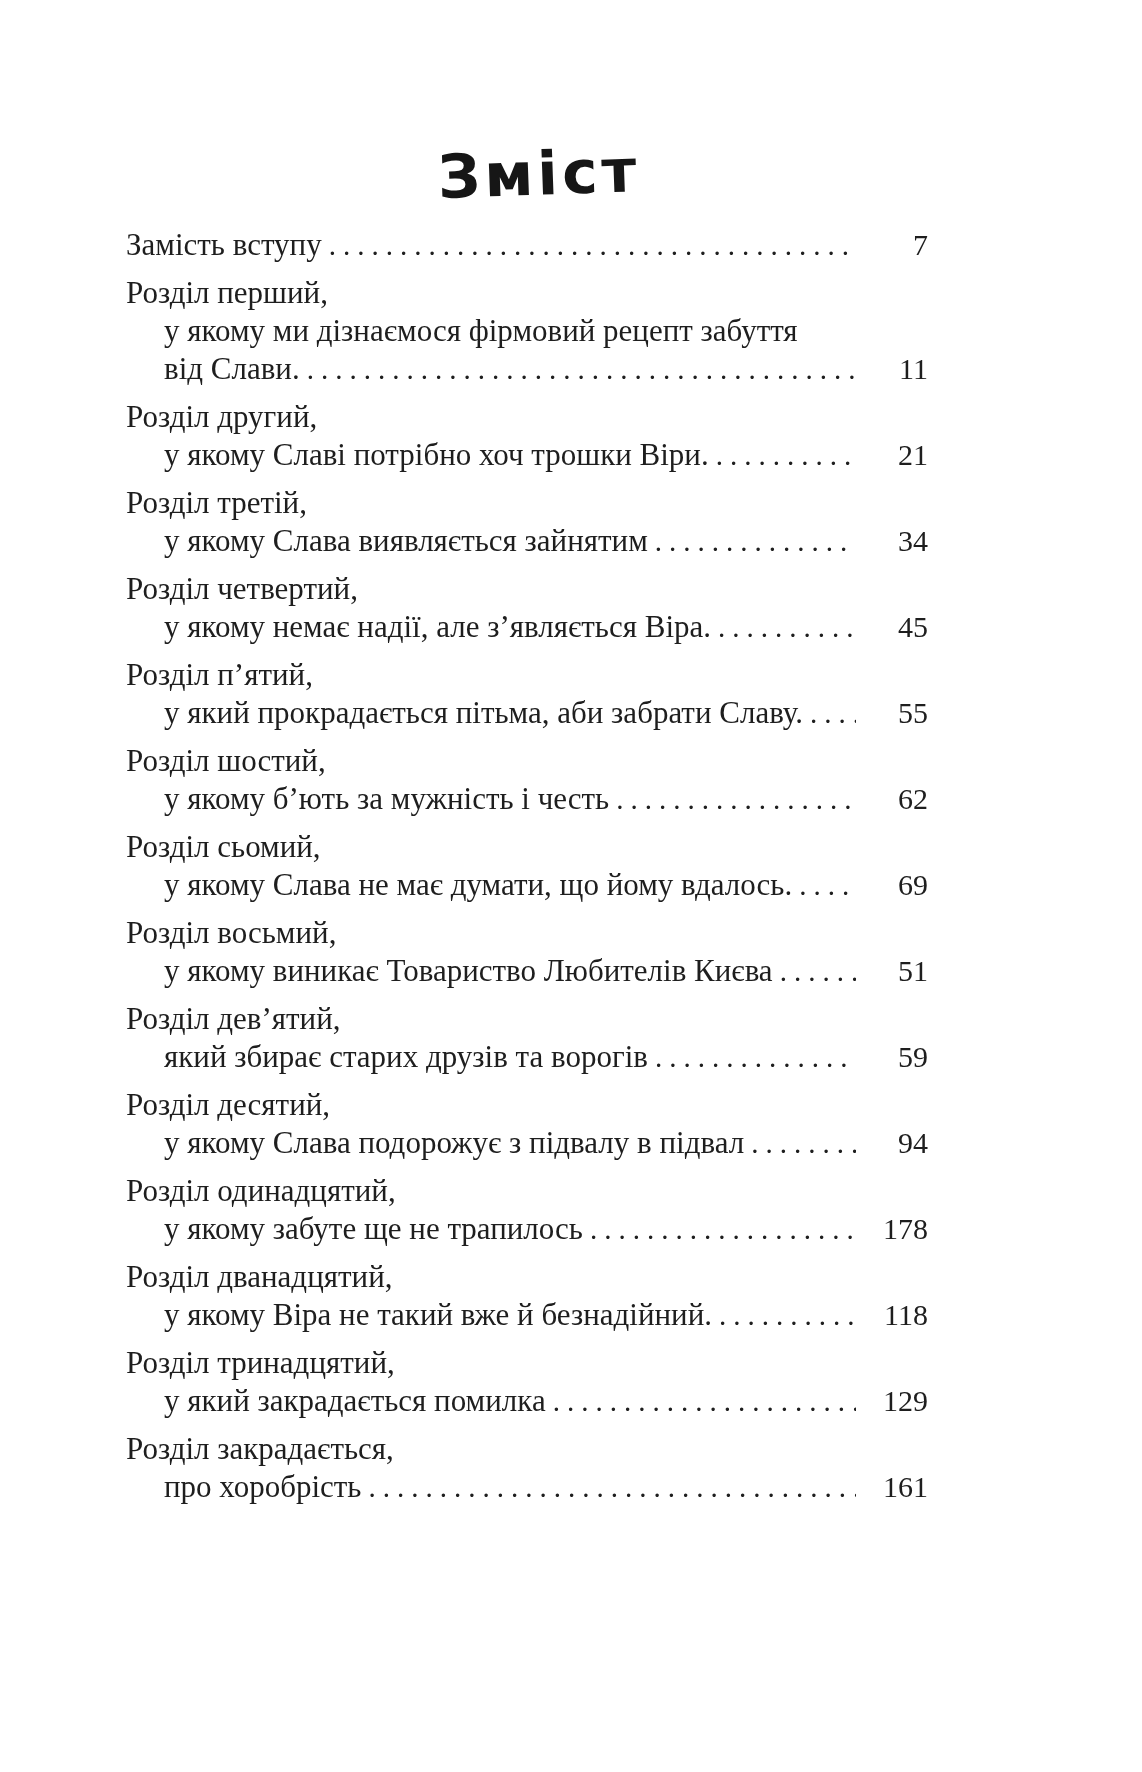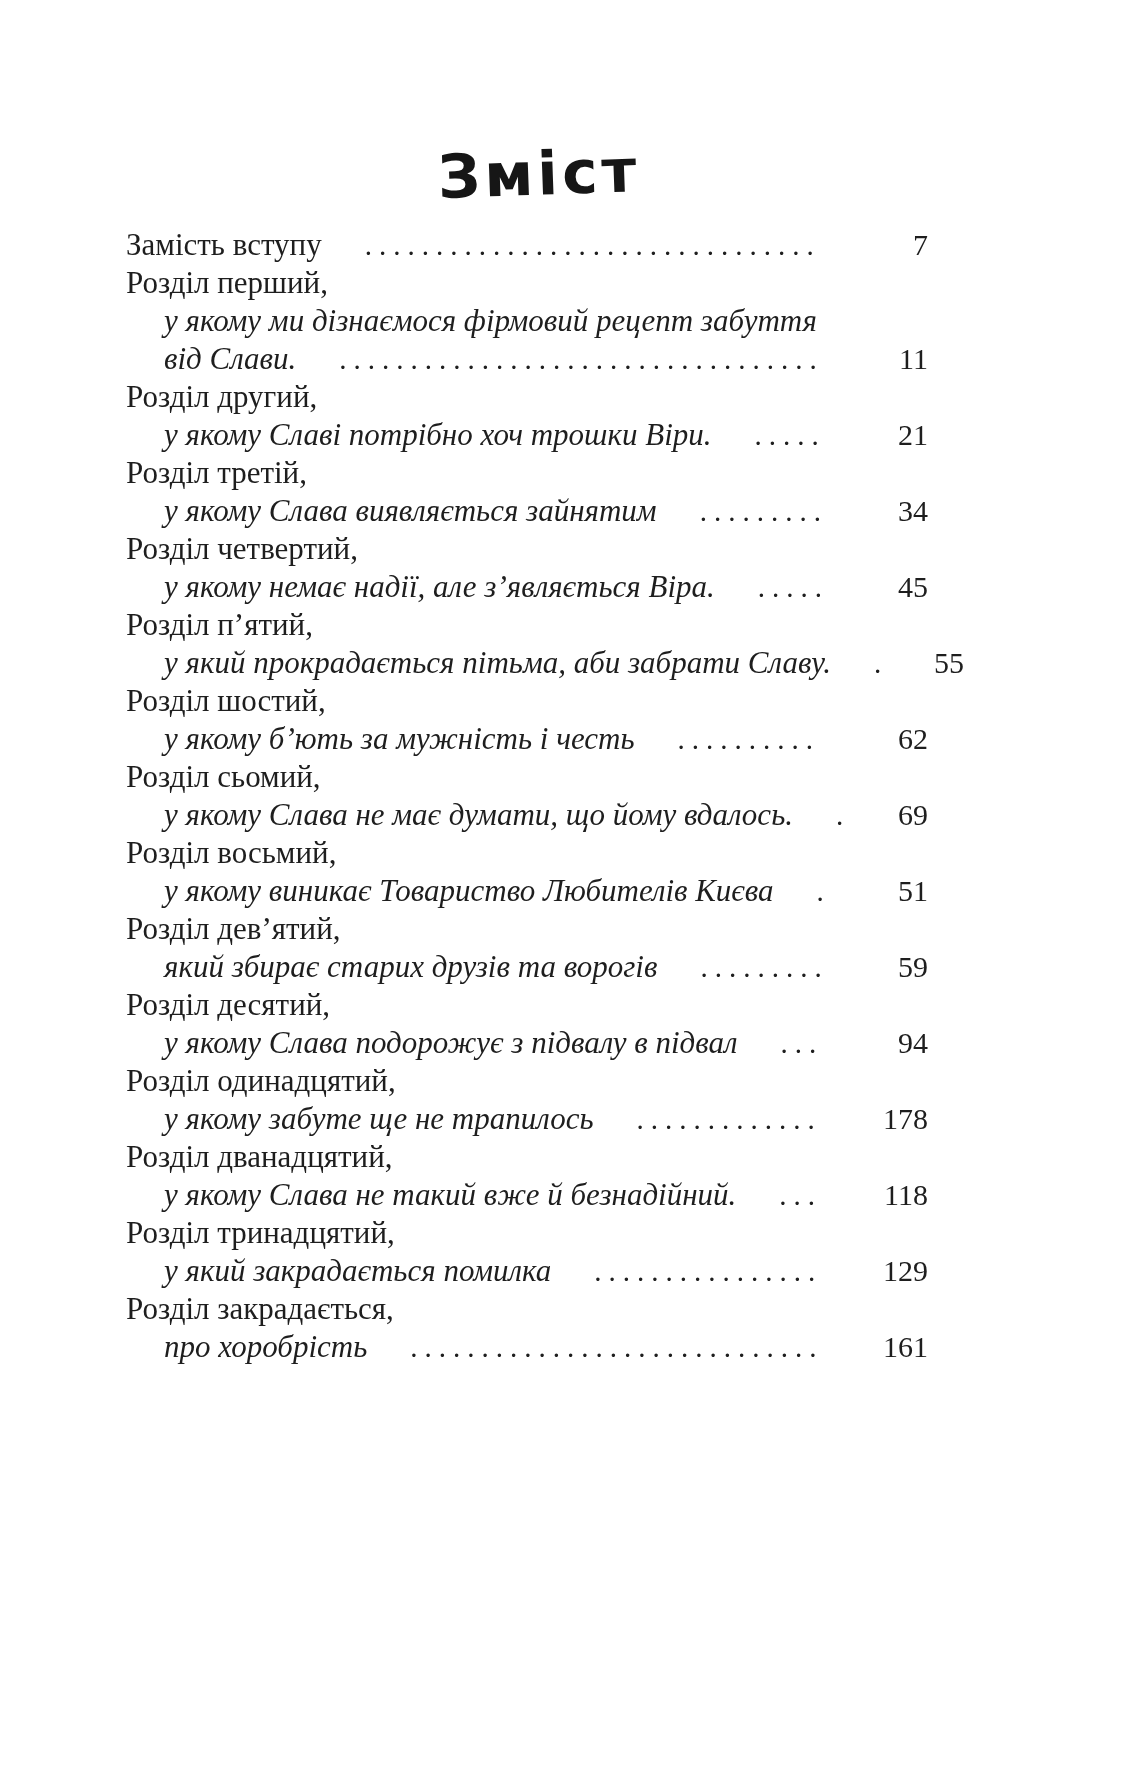--- a/index.html
+++ b/index.html
@@ -20,33 +20,32 @@
     font-family: "DejaVu Sans", sans-serif;
     font-weight: bold;
     font-size: 60px;
     line-height: 72px;
     letter-spacing: 4px;
     color: #161616;
     text-align: center;
     transform: rotate(-2deg) translateX(12px);
     margin-bottom: 16px;
   }
-  .entry { }
+  .entry { margin-top: 10px; }
   .entry:first-of-type { margin-top: 0; }
   .line {
     display: flex;
     align-items: flex-end;
     line-height: 38px;
     font-size: 31px;
     white-space: nowrap;
-    gap: 36px;
   }
   .sub-line { padding-left: 38px; }
   .heading { white-space: nowrap; }
-  .sub { font-style: italic; white-space: nowrap; }
+  .sub { white-space: nowrap; }
   .leader {
     flex: 1;
     min-width: 10px;
     overflow: hidden;
     white-space: nowrap;
     margin: 0 14px 0 7px;
   }
   .leader::after {
     content: "........................................................................................";
     letter-spacing: 7px;
@@ -183,21 +182,21 @@
           <span class="sub">у якому забуте ще не трапилось</span>
           <span class="leader"></span>
           <span class="pagenum">178</span>
         </div>
       </div>
       <div class="entry">
         <div class="line heading-line">
           <span class="heading">Розділ дванадцятий,</span>
         </div>
         <div class="line sub-line">
-          <span class="sub">у якому Слава не такий вже й безнадійний.</span>
+          <span class="sub">у якому Віра не такий вже й безнадійний.</span>
           <span class="leader"></span>
           <span class="pagenum">118</span>
         </div>
       </div>
       <div class="entry">
         <div class="line heading-line">
           <span class="heading">Розділ тринадцятий,</span>
         </div>
         <div class="line sub-line">
           <span class="sub">у який закрадається помилка</span>

